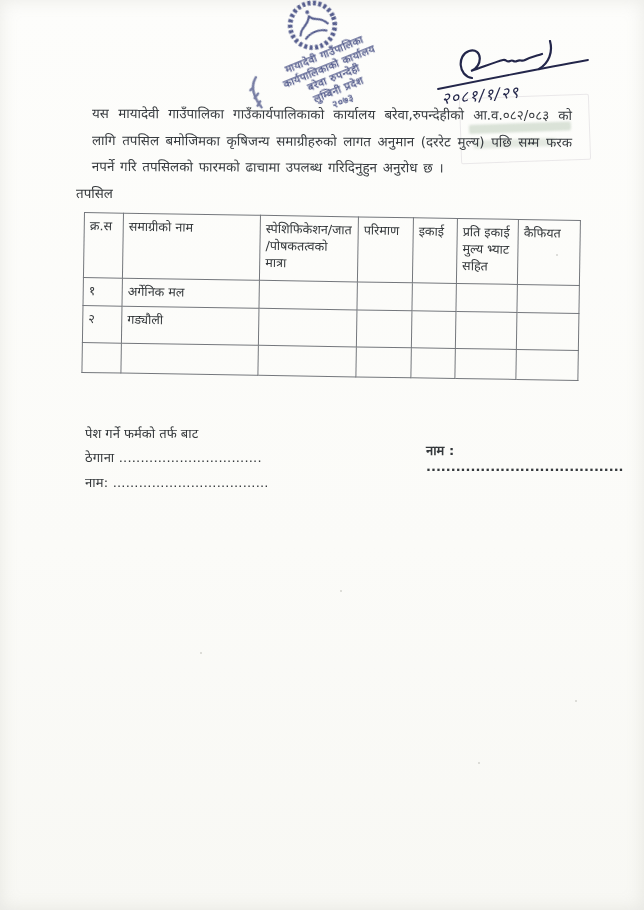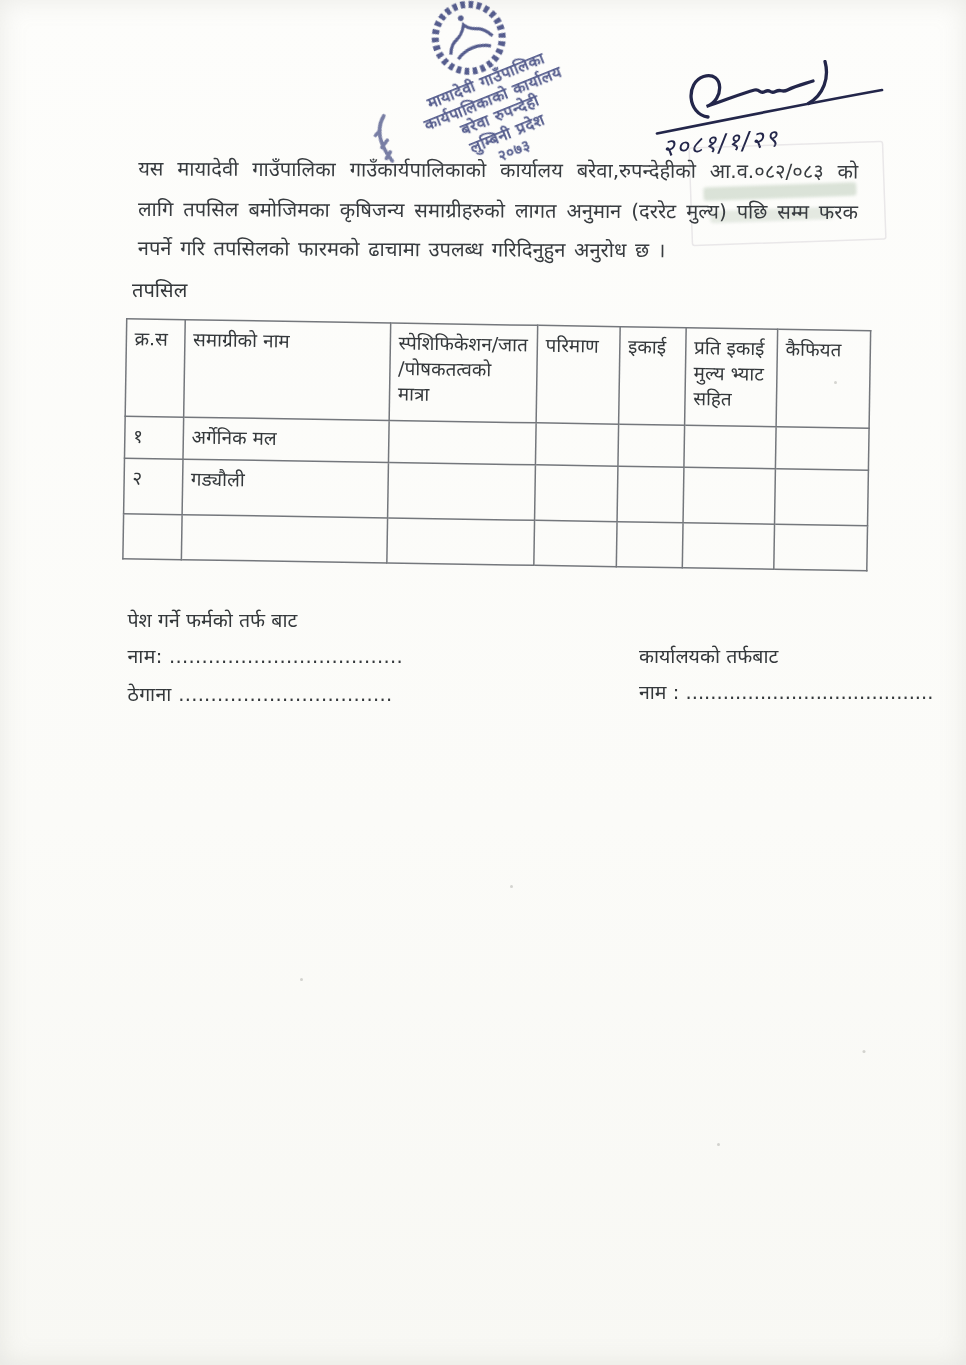--- a/index.html
+++ b/index.html
@@ -35,44 +35,44 @@
   .faint-stamp .bar { position:absolute; filter:blur(1.2px); background:rgba(140,165,135,.30); border-radius:2px; }
   .faint-stamp .b1 { left:8px;  top:26px; width:102px; height:9px; }
   .faint-stamp .b2 { left:12px; top:42px; width:82px;  height:8px; background:rgba(140,165,135,.22); }
 
   
   .body-text {
     position:absolute; left:92px; top:102px; width:480px; margin:0;
     font-size:13.4px; line-height:26.5px; text-align:justify;
     word-spacing:1.5px; transform:rotate(.25deg); color:#383c40;
   }
-  .schedule-label { position:absolute; left:88px; top:184px; font-size:13.4px; }
+  .schedule-label { position:absolute; left:76px; top:184px; font-size:13.4px; }
 
   
   .cost-table {
     position:absolute; left:84px; top:212px; width:496px;
     border-collapse:collapse; transform:rotate(.92deg); transform-origin:0 0;
     table-layout:fixed;
   }
   .cost-table th, .cost-table td {
     border:1.1px solid #74777c; font-weight:normal; font-size:12.6px;
     text-align:left; vertical-align:top; padding:4px 5px; color:#34383b;
     line-height:17px; overflow:hidden;
   }
   .cost-table .hdr-row th { height:56px; }
   .cost-table .row-1 td { height:19px; }
   .cost-table .row-2 td { height:28px; }
   .cost-table .row-3 td { height:21px; }
 
   
-  .footer-left  { position:absolute; left:85px;  top:404px; font-size:13px; }
+  .footer-left  { position:absolute; left:85px;  top:424px; font-size:13px; }
   .footer-right { position:absolute; left:426px; top:428px; font-size:13px; }
   .footer-left .title, .footer-right .title { margin-bottom:6px; }
   .footer-left .field { margin-bottom:7px; letter-spacing:.2px; }
-  .footer-right .field { margin-top:0; }
+  .footer-right .field { margin-top:13px;font-weight:bold; }
 
   .speck { position:absolute; width:2px; height:2px; border-radius:50%; background:rgba(110,110,105,.28); }
 </style>
 </head>
 <body>
 
 <div class="page">
 
   <div class="stamp">
     <div class="emblem">
@@ -160,26 +160,25 @@
       <td></td>
       <td></td>
       <td></td>
       <td></td>
     </tr>
   </tbody>
     </table>
 
   <div class="footer-left">
     <div class="title">पेश गर्ने फर्मको तर्फ बाट</div>
+    <div class="field">ठेगाना .................................</div>
     <div class="field">नाम:  ....................................</div>
-    <div class="field">ठेगाना .................................</div>
   </div>
 
   <div class="footer-right">
-    <div class="title">कार्यालयको तर्फबाट</div>
     <div class="field">नाम : ........................................</div>
   </div>
 
   <div class="speck" style="left:575px; top:700px;"></div>
   <div class="speck" style="left:478px; top:762px;"></div>
   <div class="speck" style="left:200px; top:652px;"></div>
   <div class="speck" style="left:556px; top:254px;"></div>
   <div class="speck" style="left:340px; top:590px;"></div>
 
 </div>

